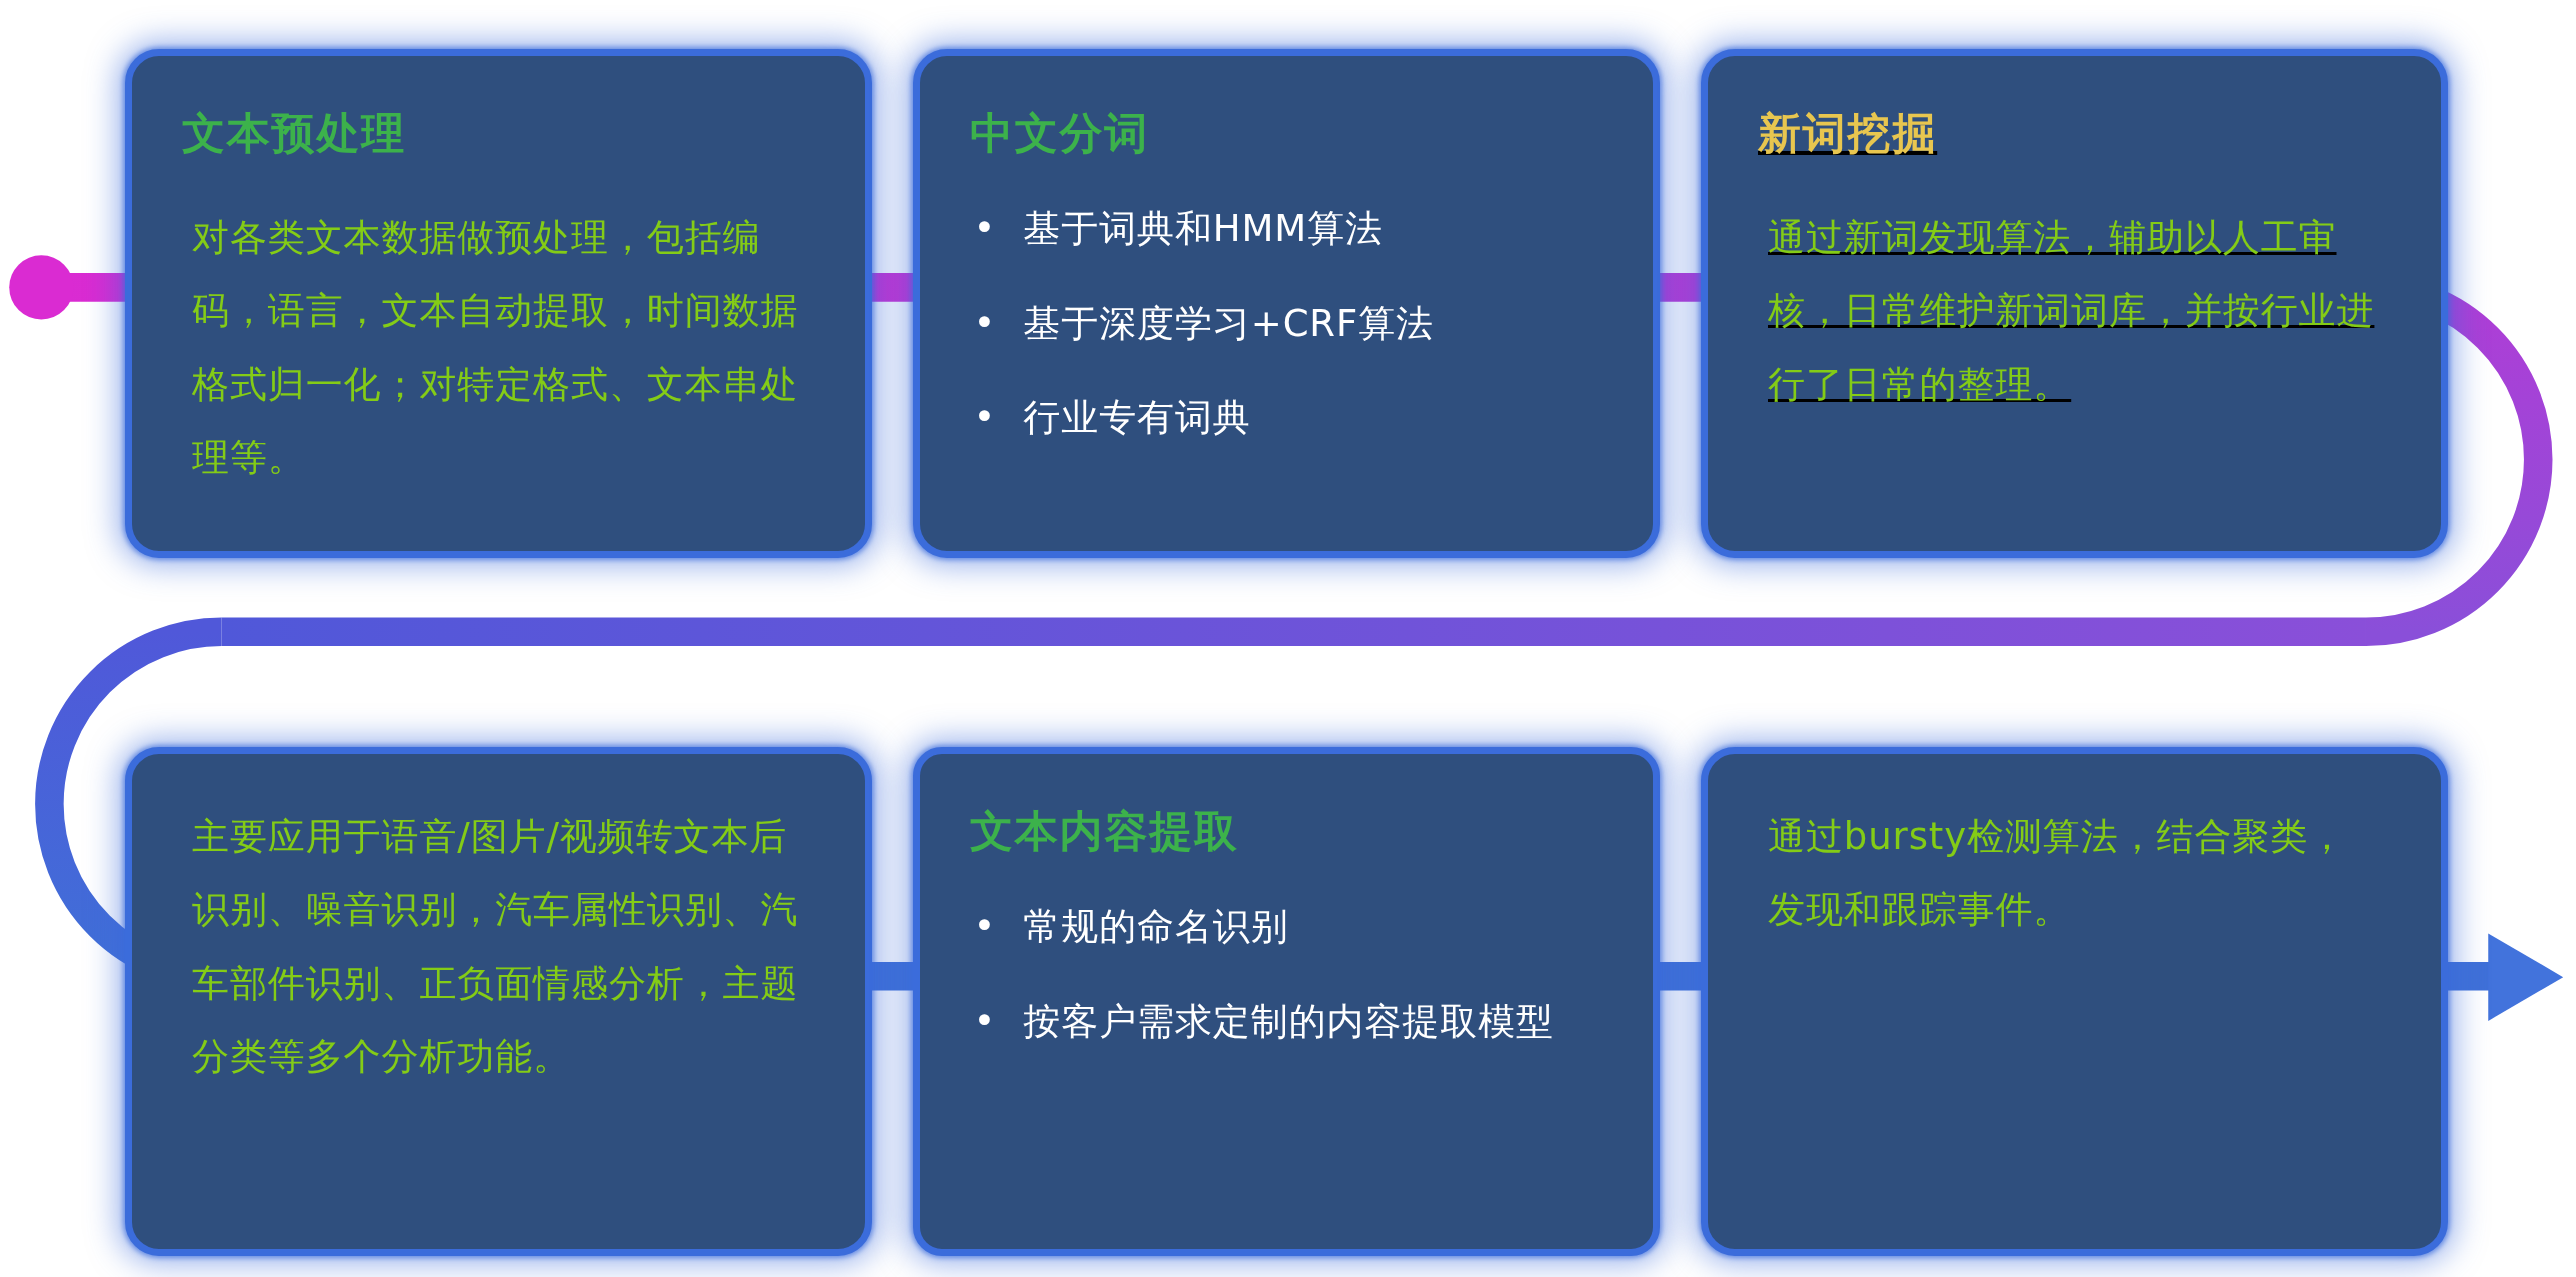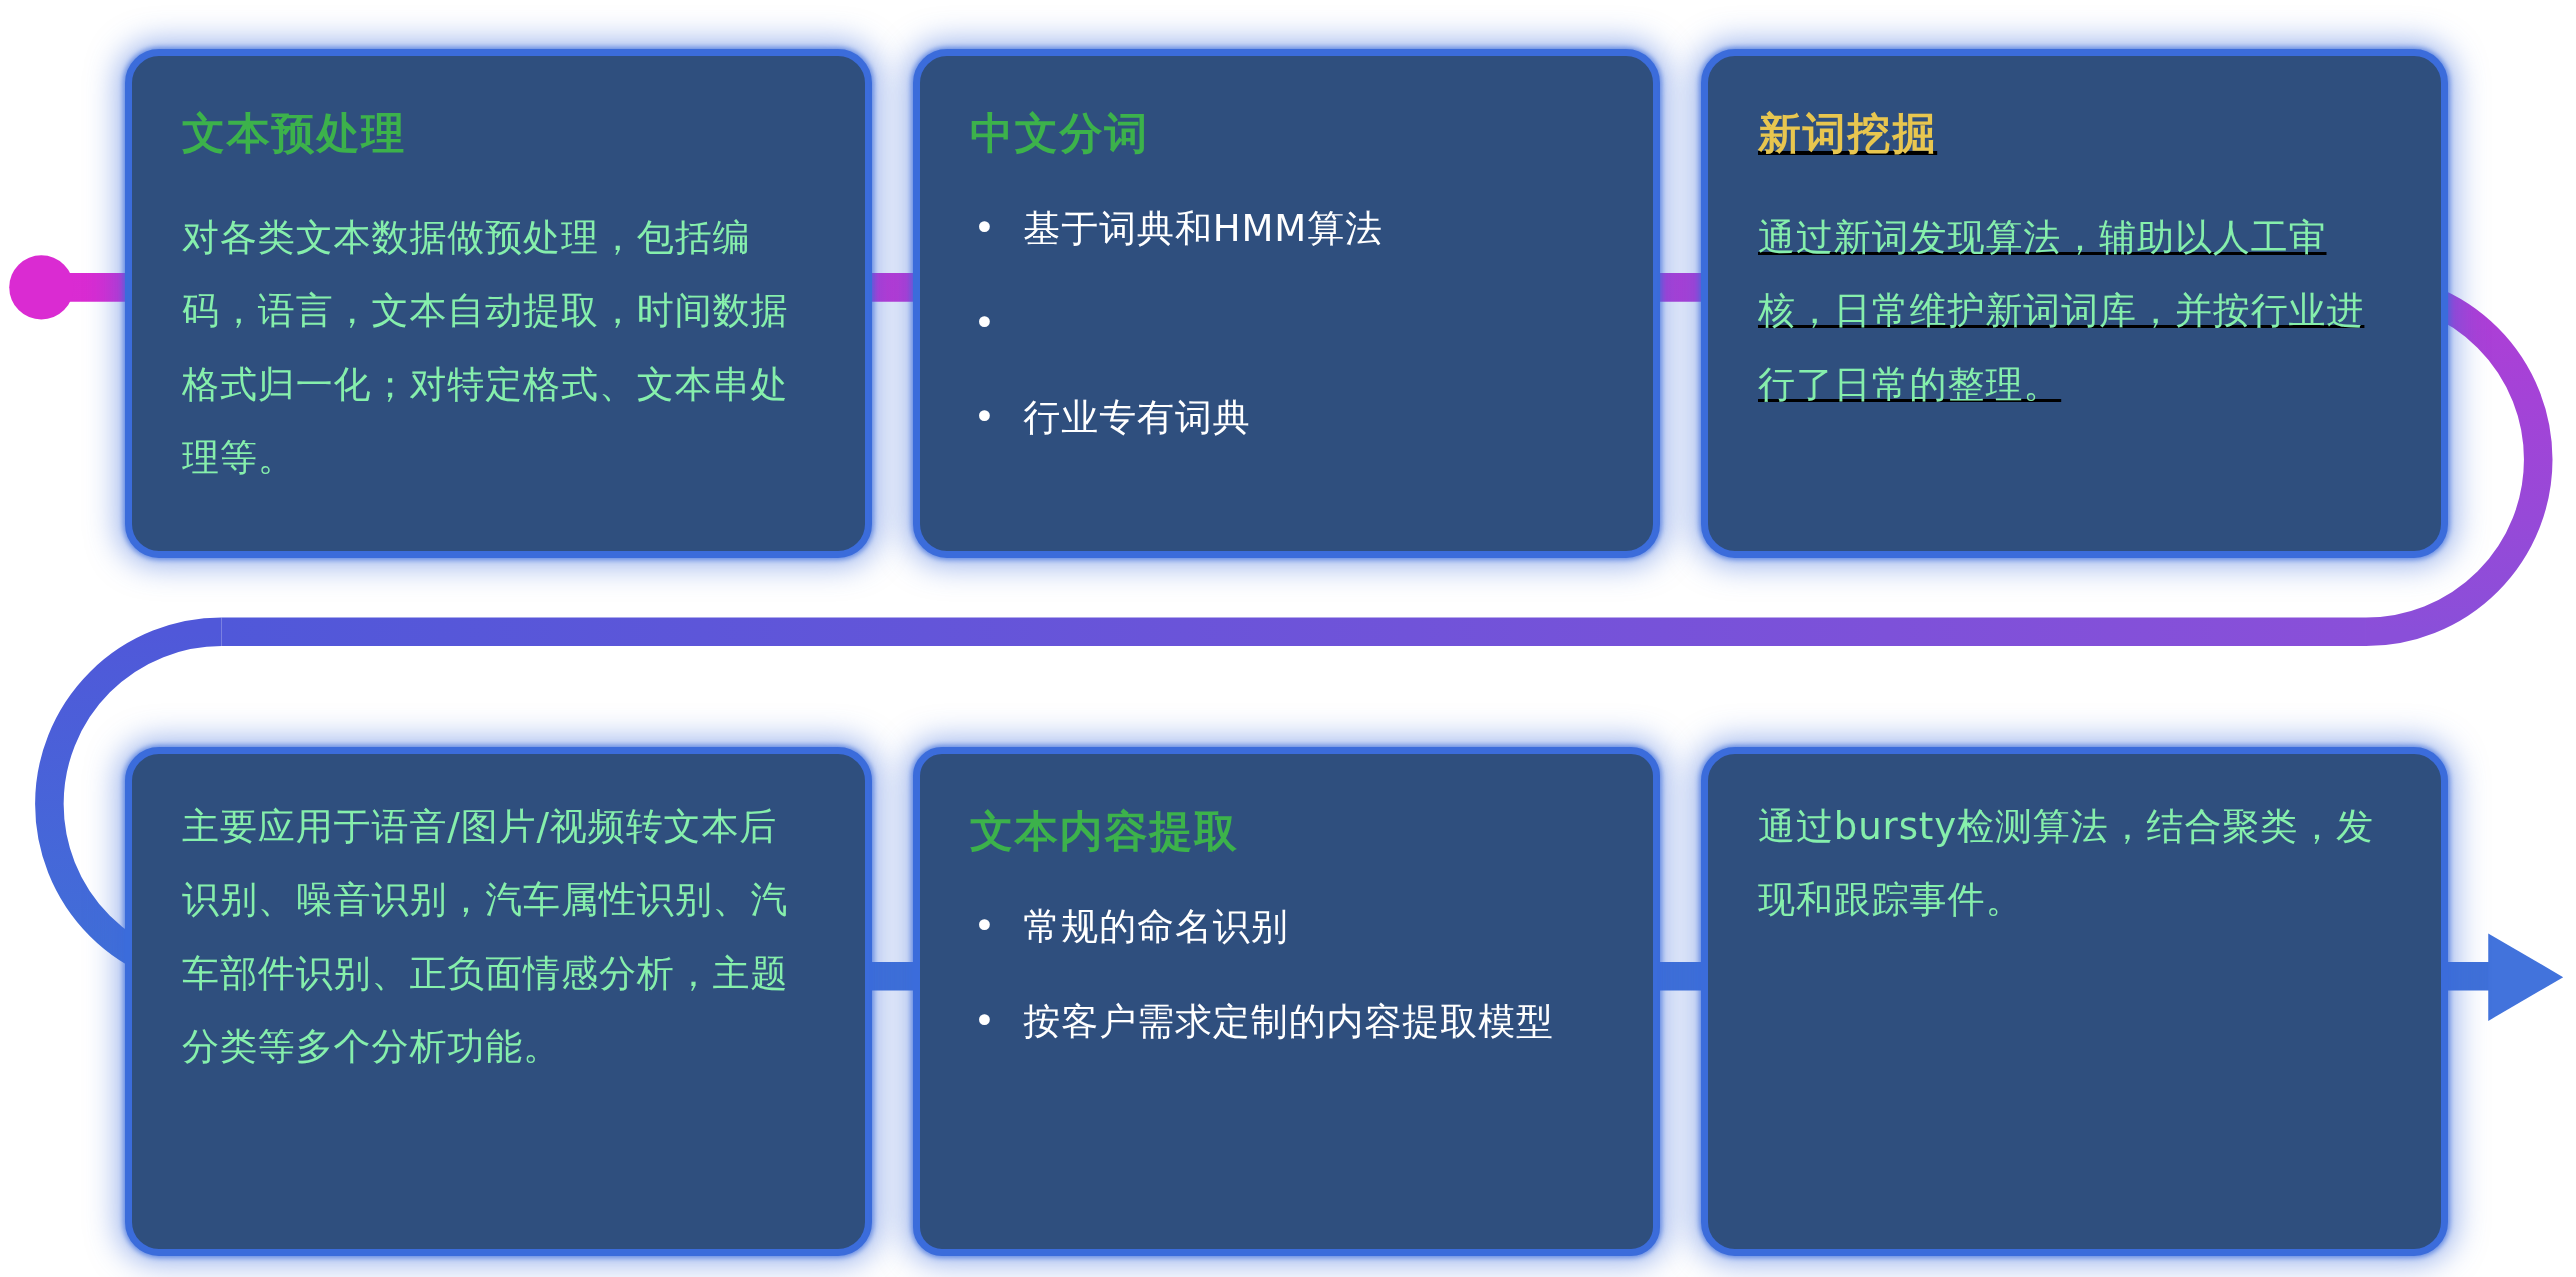--- a/index.html
+++ b/index.html
@@ -36,22 +36,22 @@
     margin:14.3px 0 39px 0;
     font-size:43px;
     font-weight:bold;
     letter-spacing:1.8px;
     line-height:1.3;
   }
   .green  { color:#3cb24b; }
   .yellow { color:#e8c64f; }
 
   .card-body {
-    margin:0;
-    color:#86efac;
+    margin:10px;
+    color:#84cc16;
     font-size:37px;
     line-height:1.98;
     letter-spacing:0.9px;
   }
   .card-bullets {
     list-style:none;
     margin:23px 0 0 0;
     padding:0;
     color:#ffffff;
     font-size:37px;
@@ -107,20 +107,21 @@
 
   <section class="card p-r1c2">
     <h2 class="card-title green">中文分词</h2>
     <ul class="card-bullets">
       <li class="bullet">
         <span class="bullet-dot">•</span>
         <span>基于词典和HMM算法</span>
       </li>
       <li class="bullet">
         <span class="bullet-dot">•</span>
+        <span>基于深度学习+CRF算法</span>
       </li>
       <li class="bullet">
         <span class="bullet-dot">•</span>
         <span>行业专有词典</span>
       </li>
     </ul>
   </section>
 
   <section class="card p-r1c3">
     <h2 class="card-title yellow">新词挖掘</h2>

